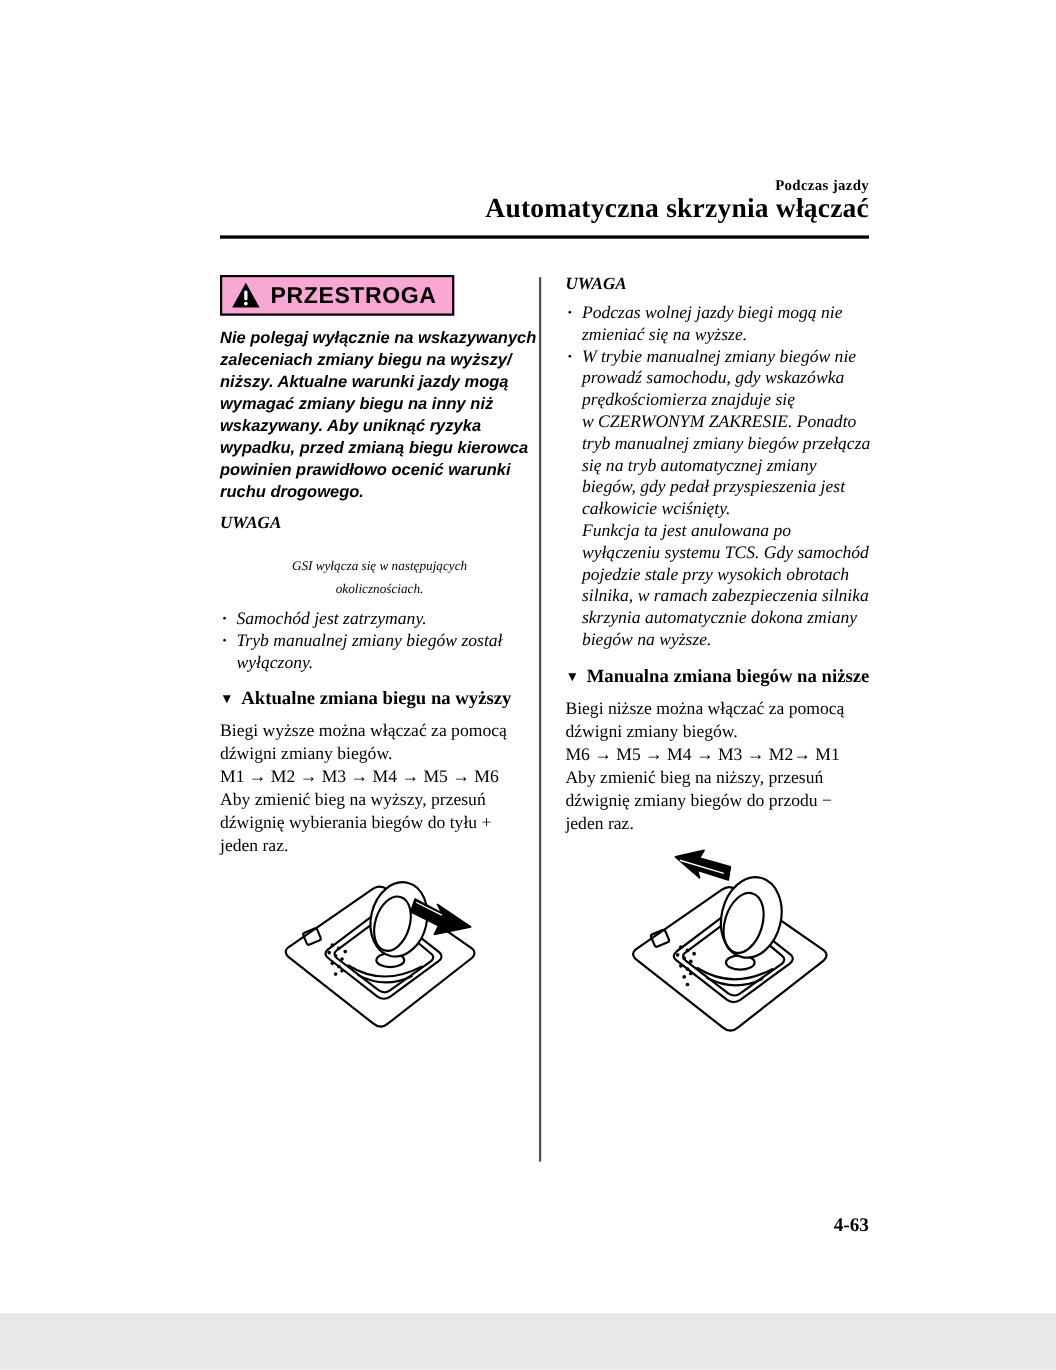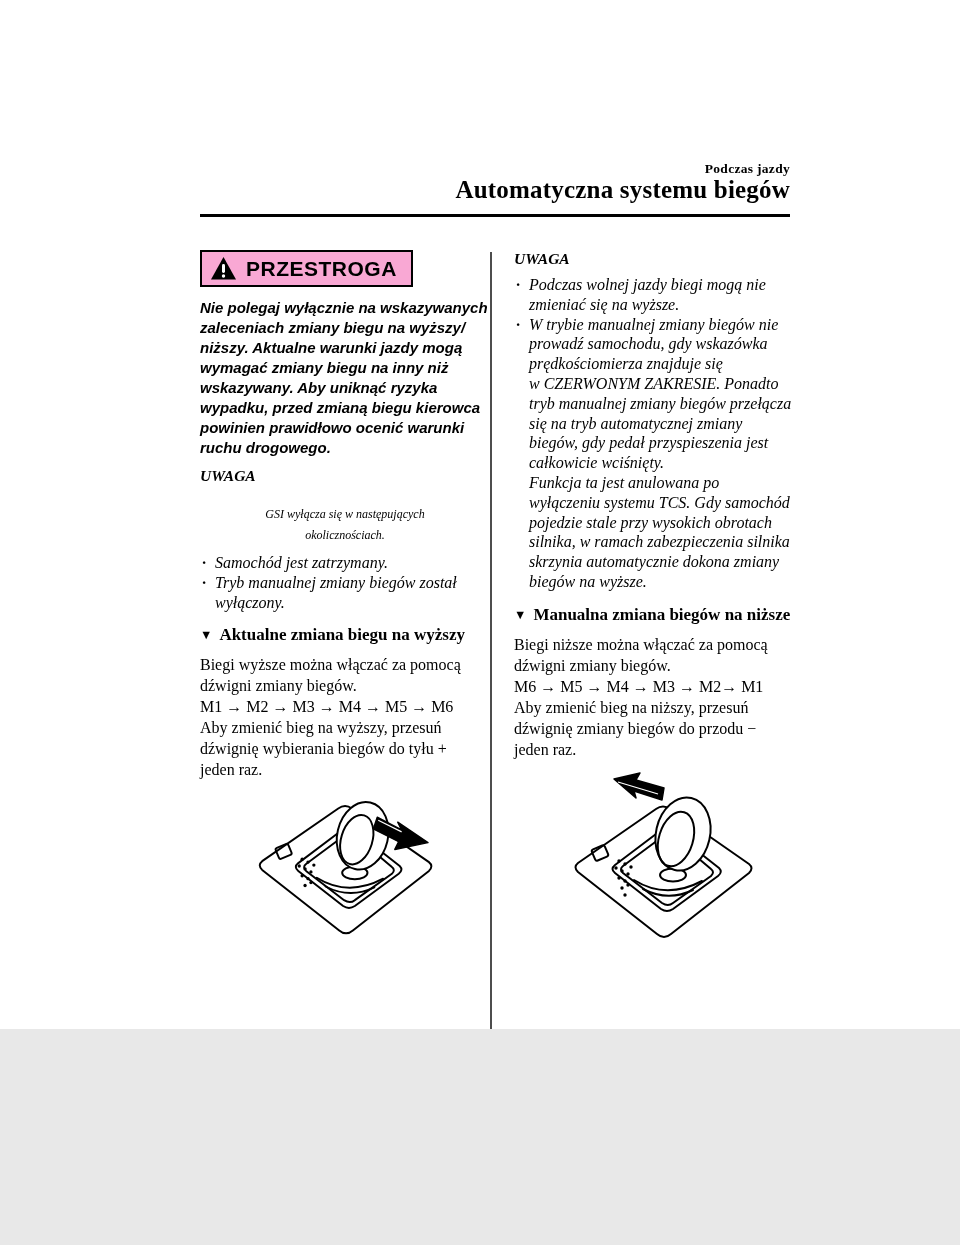--- a/index.html
+++ b/index.html
@@ -1,17 +1,17 @@
 <!DOCTYPE html>
 <html><head>
 <meta charset="utf-8">
 <style>
   html,body{margin:0;padding:0;background:#e8e8e8;}
   .page{
-    position:relative;width:960px;height:1029px;background:#ffffff;
+    position:relative;width:960px;height:1194px;background:#ffffff;
     font-family:"Liberation Serif",serif;color:#000;overflow:hidden;margin:0 auto;
   }
   
   .eyebrow{position:absolute;top:161px;left:200px;width:590px;text-align:right;
     font-weight:bold;font-size:13.5px;letter-spacing:.3px;}
   .page-title{position:absolute;top:176px;left:200px;width:590px;text-align:right;
     font-weight:bold;font-size:25px;letter-spacing:.2px;}
   .header-rule{position:absolute;top:214px;left:200px;width:590px;height:3px;background:#000;}
   .column-divider{position:absolute;left:490px;top:252px;width:2px;height:804px;background:#4d4d4d;}
 
@@ -53,21 +53,21 @@
   .watermark-bottom{position:absolute;right:14px;top:1207px;
     font-family:"Liberation Sans",sans-serif;font-size:33px;color:#989898;letter-spacing:1px;}
   svg{display:block;}
 </style>
 </head>
 <body>
 
 <div class="page">
 
   <div class="eyebrow">Podczas jazdy</div>
-  <div class="page-title">Automatyczna systemu biegów</div>
+  <div class="page-title">Automatyczna skrzynia włączać</div>
   <div class="header-rule"></div>
   <div class="column-divider"></div>
 
   <div class="col col-left">
 
     <div class="warn-box">
       <svg width="27" height="25" viewBox="0 0 27 25">
         <path d="M13.5 1 L26 23.5 L1 23.5 Z" fill="#000"></path>
         <rect x="12" y="8" width="3" height="9" rx="1.4" fill="#fff"></rect>
         <circle cx="13.5" cy="20" r="1.7" fill="#fff"></circle>

